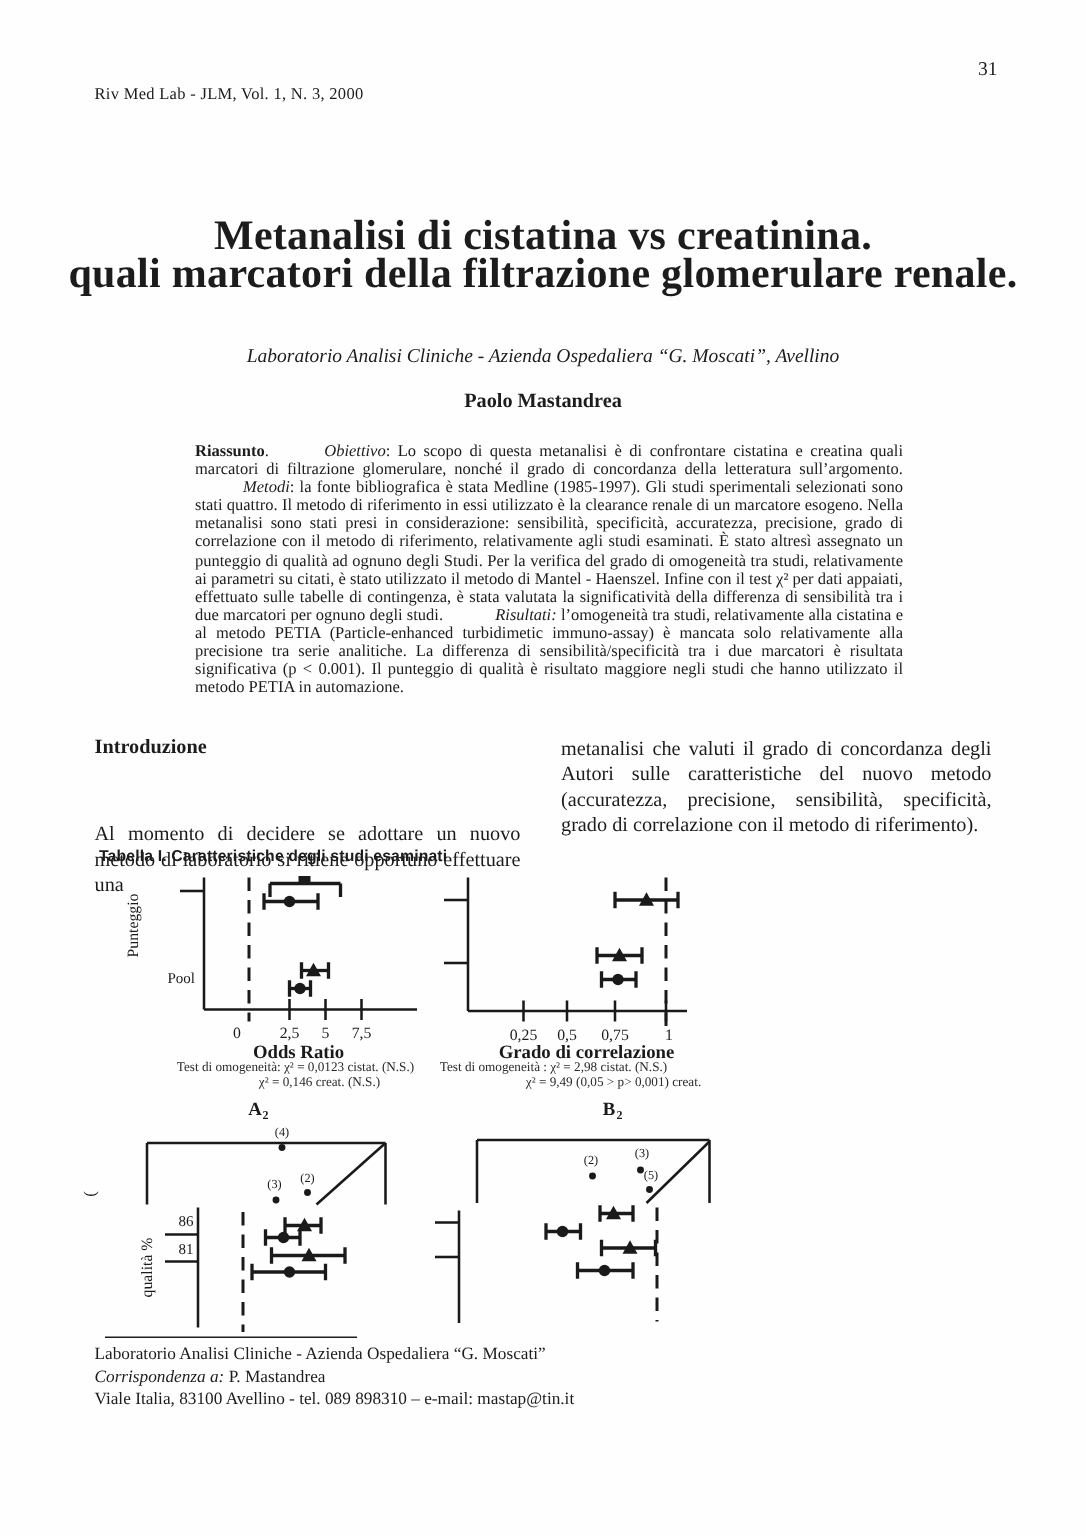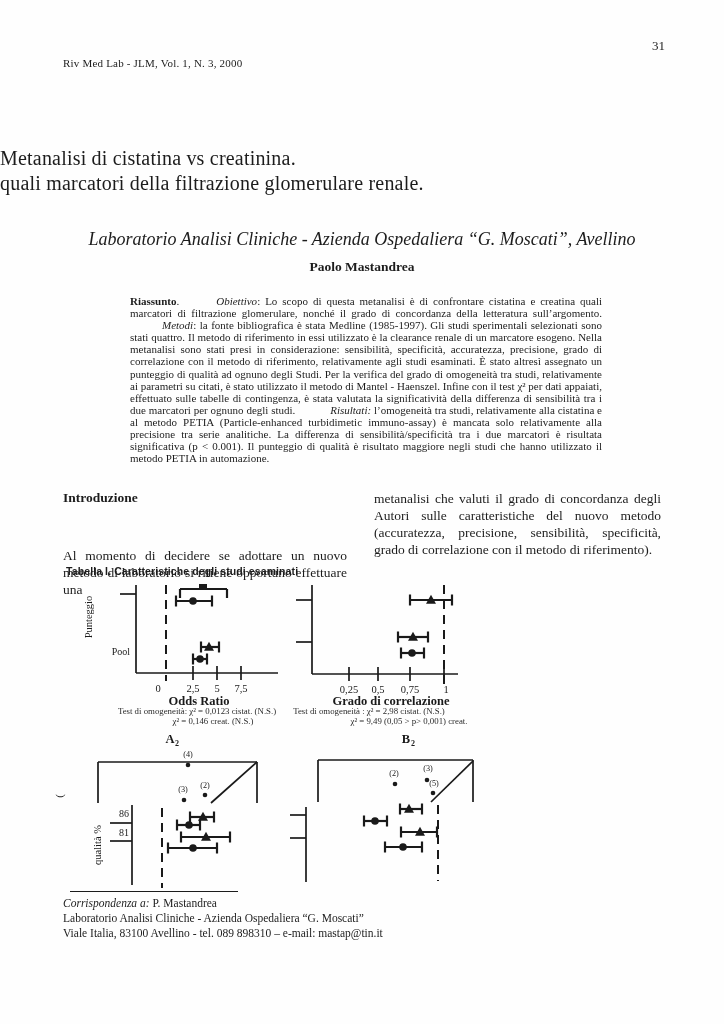--- a/index.html
+++ b/index.html
@@ -4,23 +4,23 @@
 <style>
   html,body{margin:0;padding:0;}
   body{
     width:724px;height:1024px;position:relative;background:#fefefe;
     font-family:"Liberation Serif","DejaVu Serif",serif;color:#1c1c1c;
     -webkit-font-smoothing:antialiased;overflow:hidden;
   }
   .abs{position:absolute;}
   .hdr{top:45px;left:63px;font-size:11px;letter-spacing:.2px;margin-top:12px;}
   .pgnum{top:38px;left:652px;font-size:13px;}
-  .title{top:146px;left:0;right:0;text-align:left;font-size:20px;font-weight:normal;line-height:24.5px;letter-spacing:.2px;}
+  .title{top:146px;left:0;right:0;text-align:center;font-size:28px;font-weight:bold;line-height:24.5px;letter-spacing:.2px;}
   .author{top:213px;left:0;right:0;text-align:center;font-size:13.5px;font-weight:bold;margin-top:46px;}
-  .affil{top:229px;left:0;right:0;text-align:center;font-size:18px;font-style:italic;}
+  .affil{top:229px;left:0;right:0;text-align:center;font-size:13px;font-style:italic;}
   .abstract{top:295px;left:130px;width:472px;font-size:11px;line-height:12.1px;text-align:justify;}
   .abstract .b{font-weight:bold;}
   .abstract .i{font-style:italic;margin-left:32px;}
   .intro-h{top:490px;left:63px;font-size:13.5px;font-weight:bold;}
   .col{font-size:13.5px;line-height:17px;text-align:justify;}
   .col-l{top:547px;left:63px;width:284px;}
   .col-r{top:490px;left:374px;width:287px;}
   .tabcap{top:565px;left:66px;font-family:"Liberation Sans","DejaVu Sans",sans-serif;font-size:10.5px;font-weight:bold;letter-spacing:.1px;z-index:3;text-align:center;}
   #figure-svg{position:absolute;left:0;top:0;z-index:2;pointer-events:none;}
   #figure-svg text{font-family:"Liberation Serif","DejaVu Serif",serif;}
@@ -176,16 +176,16 @@
     <circle cx="395" cy="784" r="2.3" fill="#1a1a1a"></circle>
     <text x="394" y="776" font-size="8.2" text-anchor="middle" fill="#1a1a1a" font-weight="normal" font-style="normal">(2)</text>
     <circle cx="427" cy="780" r="2.3" fill="#1a1a1a"></circle>
     <text x="428" y="771" font-size="8.2" text-anchor="middle" fill="#1a1a1a" font-weight="normal" font-style="normal">(3)</text>
     <circle cx="433" cy="793" r="2.3" fill="#1a1a1a"></circle>
     <text x="434" y="786" font-size="8.2" text-anchor="middle" fill="#1a1a1a" font-weight="normal" font-style="normal">(5)</text>
   </svg>
 
 <div class="abs footsep"></div>
 <div class="abs footer">
+  <div>Laboratorio Analisi Cliniche - Azienda Ospedaliera “G. Moscati”</div>
   <div><span class="i">Corrispondenza a:</span><span> P. Mastandrea</span></div>
-  <div>Laboratorio Analisi Cliniche - Azienda Ospedaliera “G. Moscati”</div>
   <div>Viale Italia, 83100 Avellino - tel. 089 898310 –  e-mail: mastap@tin.it</div>
 </div>
 
 </body></html>

